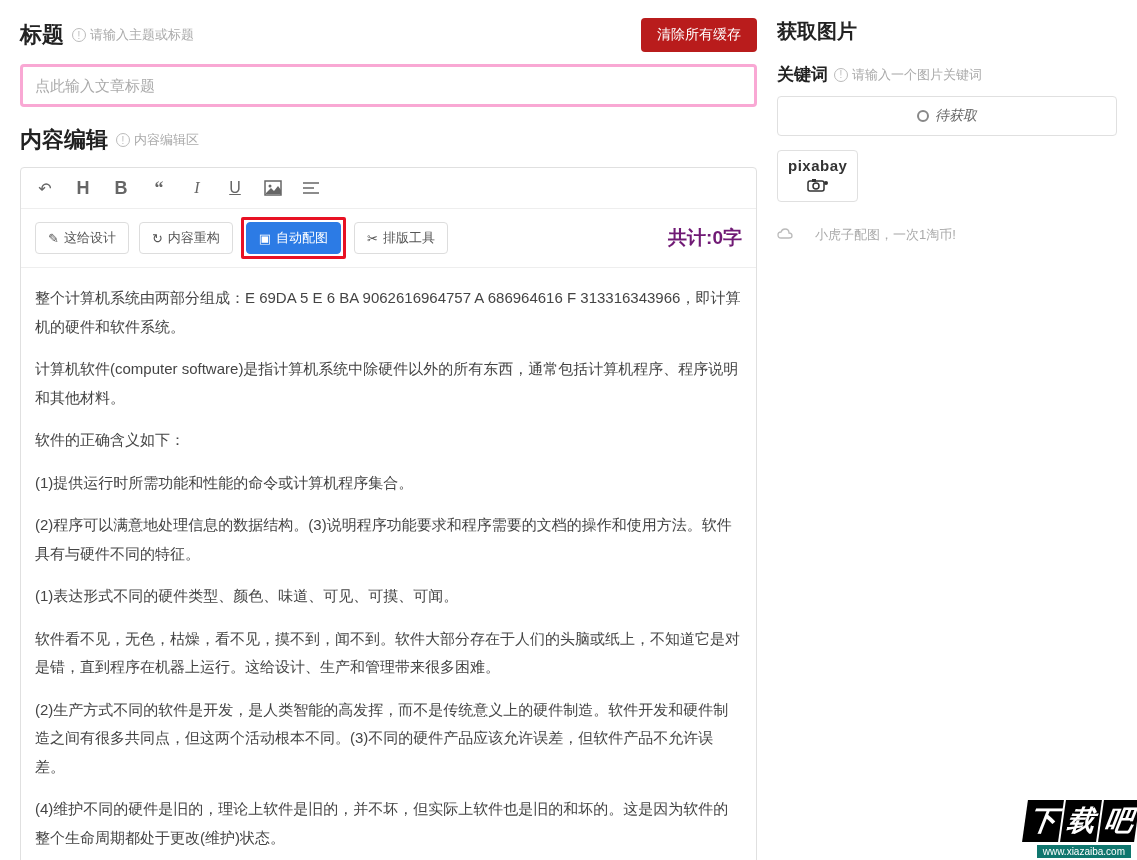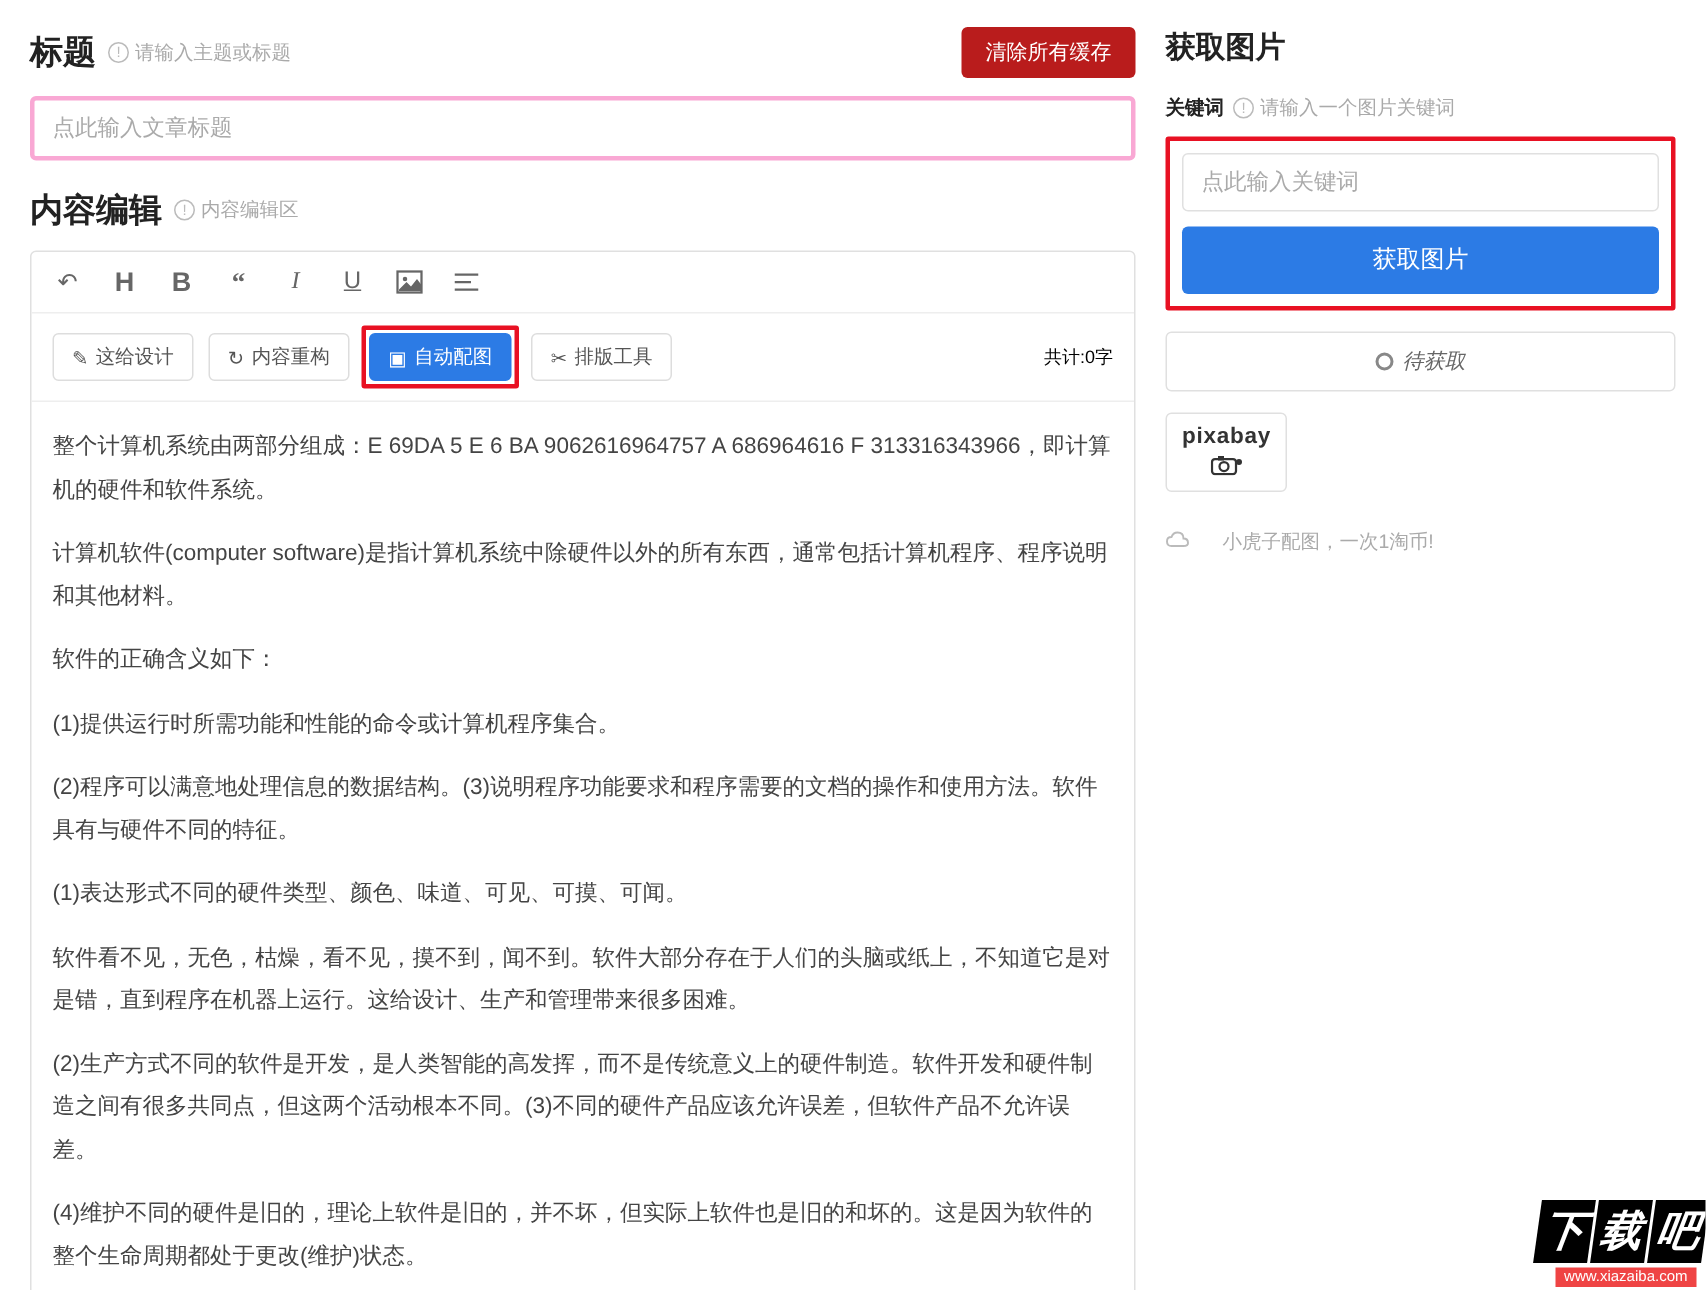--- a/index.html
+++ b/index.html
@@ -21,46 +21,46 @@
 
 .editor-box { border: 1px solid #e0e0e0; border-radius: 4px; }
 .toolbar-row1 { display: flex; align-items: center; gap: 18px; padding: 10px 14px; border-bottom: 1px solid #eee; }
 .tb-icon { color: #666; cursor: pointer; font-size: 16px; display: inline-flex; align-items: center; justify-content: center; width: 20px; height: 20px; }
 .tb-icon.big { font-size: 18px; font-weight: bold; }
 .toolbar-row2 { display: flex; align-items: center; gap: 10px; padding: 10px 14px; border-bottom: 1px solid #eee; }
 .tb-btn { background: #fff; border: 1px solid #ddd; border-radius: 4px; padding: 6px 12px; font-size: 13px; color: #555; cursor: pointer; display: inline-flex; align-items: center; gap: 5px; }
 .tb-btn.active { background: #2c7be5; color: #fff; border-color: #2c7be5; }
 .tb-btn-icon { font-size: 13px; }
 .red-box { border: 3px solid #e81123; padding: 2px; margin: -2px; border-radius: 2px; }
-.wordcount { font-size: 12px; color: #000000; }
+.wordcount { font-size: 19px; color: #701a75; font-weight: bold; }
 .row2-spacer { flex: 1; }
 .editor-content { padding: 16px 14px; font-size: 15px; color: #444; line-height: 1.9; }
 .editor-content p { margin-bottom: 14px; }
 
 
 .side-section-title { font-size: 20px; font-weight: 700; color: #222; margin-bottom: 18px; }
 .side-label-row { display: flex; align-items: center; gap: 6px; margin-bottom: 10px; }
-.side-label { font-size: 13px; font-weight: 600; color: #222; }
+.side-label { font-size: 17px; font-weight: 600; color: #222; }
 .side-red-box { border: 3px solid #e81123; padding: 8px; margin-bottom: 14px; border-radius: 2px; }
 .keyword-input { width: 100%; border: 1px solid #e0e0e0; border-radius: 4px; padding: 10px 12px; font-size: 15px; outline: none; margin-bottom: 10px; }
 .keyword-input::placeholder { color: #aaa; }
 .btn-block { width: 100%; background: #2c7be5; color: #fff; border: none; border-radius: 4px; padding: 12px; font-size: 16px; cursor: pointer; }
 .pending-box { border: 1px solid #e0e0e0; border-radius: 4px; padding: 10px; text-align: center; font-size: 14px; color: #666; margin-bottom: 14px; display: flex; align-items: center; justify-content: center; gap: 6px; font-style: italic; }
 .circle-icon { display: inline-block; width: 12px; height: 12px; border: 2px solid #888; border-radius: 50%; }
 .pixabay-badge { display: inline-flex; align-items: center; gap: 4px; border: 1px solid #e0e0e0; border-radius: 4px; padding: 6px 10px; font-size: 15px; font-weight: 600; color: #333; margin-bottom: 24px; letter-spacing: 0.5px; flex-direction: column; }
 .provider-row { font-size: 14px; color: #444; margin-bottom: 12px; }
 .provider-row a { color: #2c7be5; text-decoration: underline; }
 .footer-note { font-size: 13px; color: #aaa; display: flex; align-items: center; gap: 22px; }
 .cloud-icon { display: inline-block; }
 
 
 .watermark { position: absolute; right: 0; bottom: 0; width: 160px; height: 70px; pointer-events: none; }
 .wm-block { position: absolute; right: 0; bottom: 18px; display: flex; }
 .wm-char { background: #000; color: #fff; font-size: 28px; font-weight: 900; padding: 2px 4px; margin-left: 2px; transform: skewX(-8deg); font-style: italic; }
-.wm-url { position: absolute; right: 6px; bottom: 2px; background: #ef4444; color: #fff; font-size: 10px; padding: 1px 6px; }
+.wm-url { position: absolute; right: 6px; bottom: 2px; background: #0f766e; color: #fff; font-size: 10px; padding: 1px 6px; }
 .container { position: relative; }
 </style>
 </head>
 <body>
 
 <div class="container">
   <div class="main">
     
     <div class="section-header">
       <span class="section-title">标题</span>
@@ -147,24 +147,20 @@
     <div class="side-section-title">获取图片</div>
 
     <div class="side-label-row">
       <span class="side-label">关键词</span>
       <span class="section-hint">
         <span class="hint-icon">!</span>
         <span>请输入一个图片关键词</span>
       </span>
     </div>
 
-    <div class="side-red-box">
-      <input class="keyword-input" placeholder="点此输入关键词" style="">
-      <button class="btn-block">获取图片</button>
-    </div>
 
     <div class="pending-box">
       <span class="circle-icon"></span>
       <span>待获取</span>
     </div>
 
     <div class="pixabay-badge">
       <span>pixabay</span>
       <span>
         <svg width="22" height="14" viewBox="0 0 22 14">

